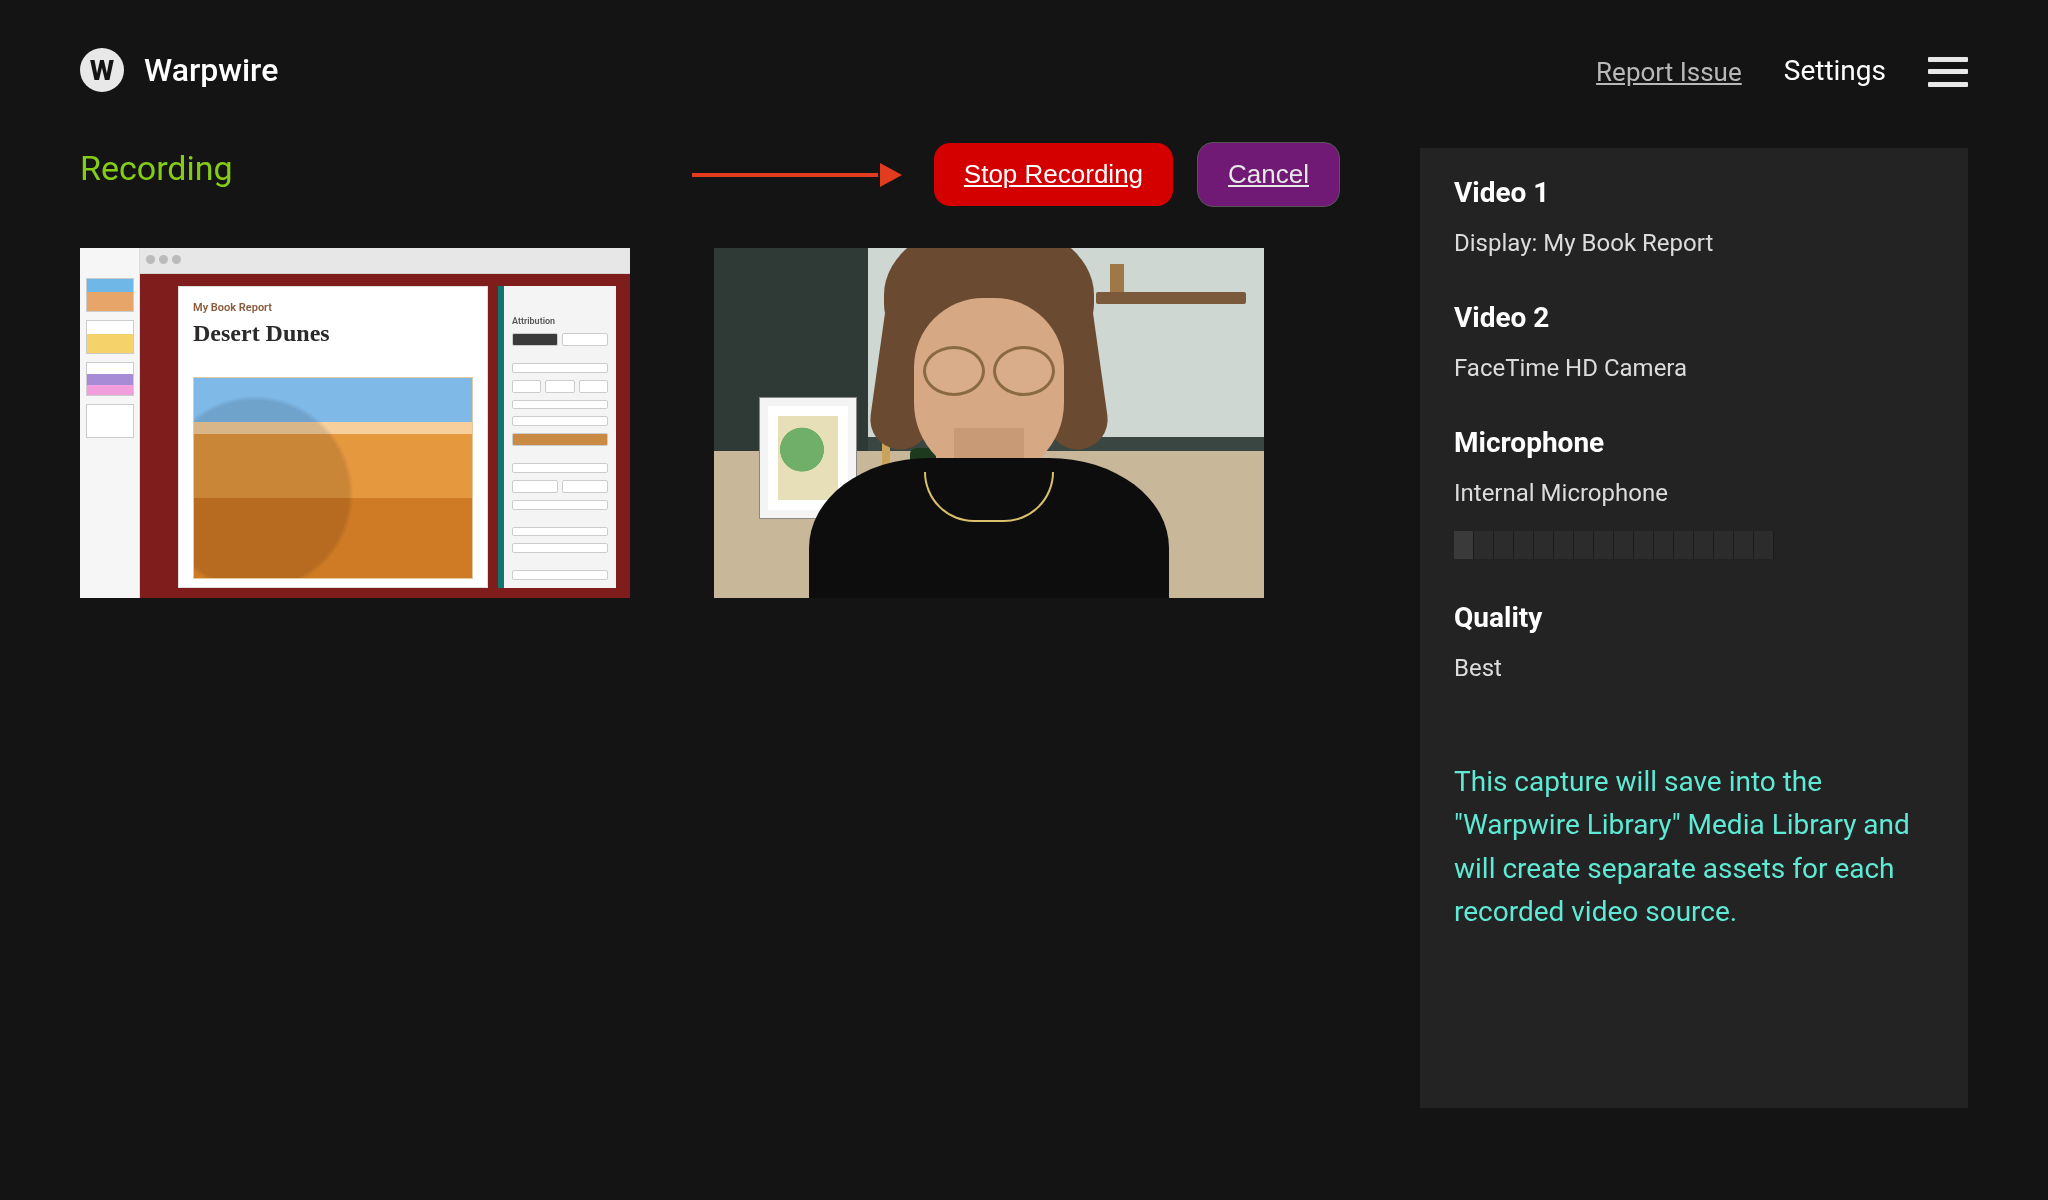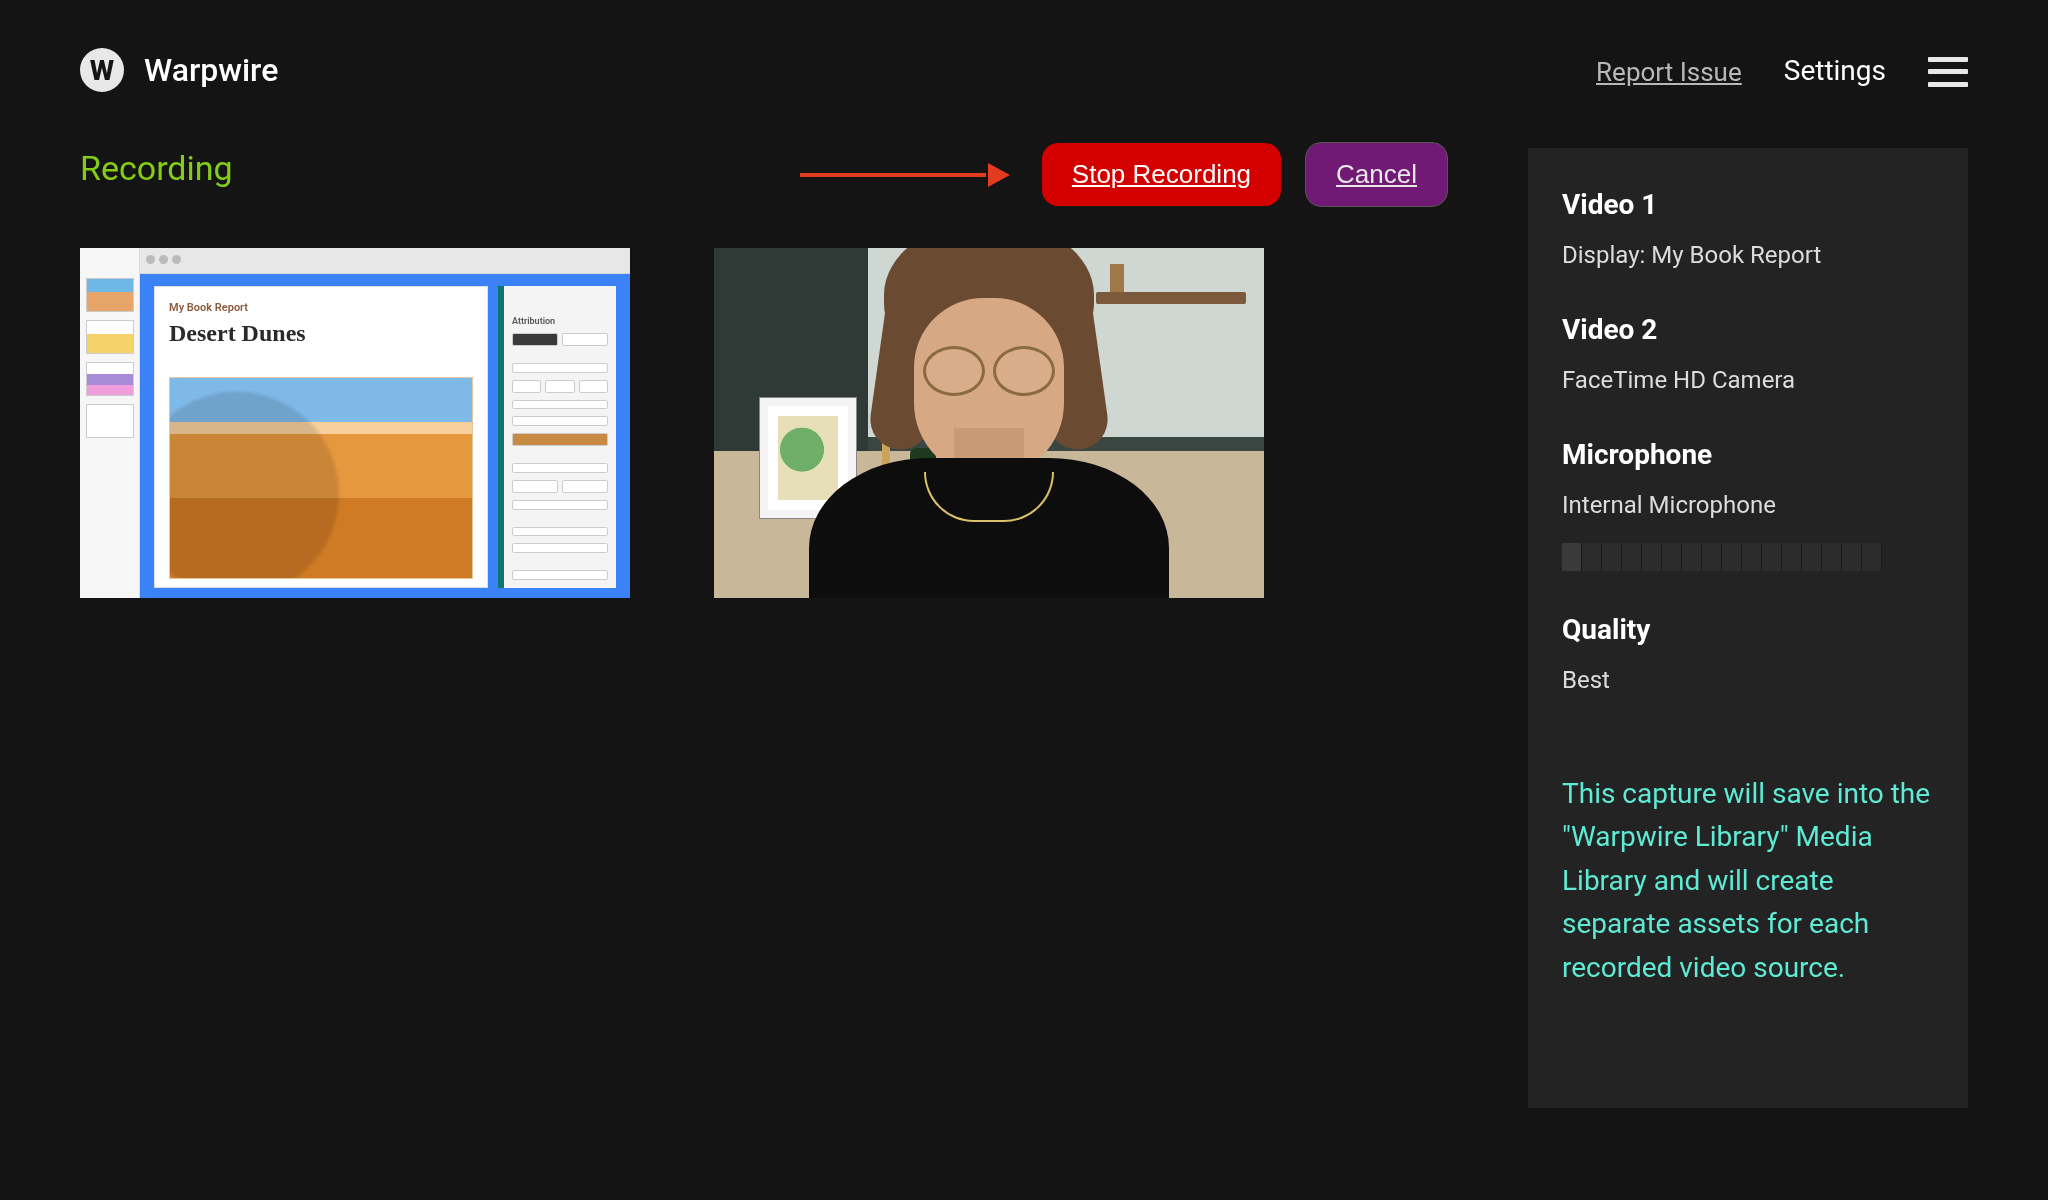--- a/index.html
+++ b/index.html
@@ -121,22 +121,23 @@
   .preview {
     width: 550px; height: 350px;
     background: #000;
     position: relative;
     overflow: hidden;
   }
 
   
   .pres {
     position: absolute; inset: 0;
-    background: #3b82f6;
+    background: #7f1d1d;
     display: flex;
+    gap: 24px;
   }
   .pres .bar {
     position: absolute; top: 0; left: 60px; right: 0; height: 26px;
     background: #e7e7e7;
     border-bottom: 1px solid #d4d4d4;
   }
   .pres .bar::before{
     content:""; position:absolute; left:6px; top:7px; width:9px; height:9px;
     background:#bbb; border-radius:50%;
     box-shadow: 13px 0 0 #bbb, 26px 0 0 #bbb;
@@ -274,23 +275,23 @@
   .cam .glasses::after{ right:0; }
   .cam .necklace{
     position:absolute; bottom:76px; left:50%; transform:translateX(-50%);
     width:130px; height:50px;
     border:2px solid #d9c06a; border-top:none;
     border-radius:0 0 80px 80px;
   }
 
   
   .sidebar {
-    width: 440px;
+    width: 548px;
     background: #232323;
-    padding: 40px 34px 60px 34px;
+    padding: 28px 34px 60px 34px;
     display: flex; flex-direction: column;
     min-height: 960px;
   }
   .sb-heading { font-size: 28px; font-weight: 700; color: #fff; margin-bottom: 20px; }
   .sb-value   { font-size: 24px; color: #dcdcdc; margin-bottom: 44px; }
   .mic-meter {
     display: flex; gap: 0; margin: -20px 0 42px 0;
     width: 320px;
   }
   .mic-meter .seg {

